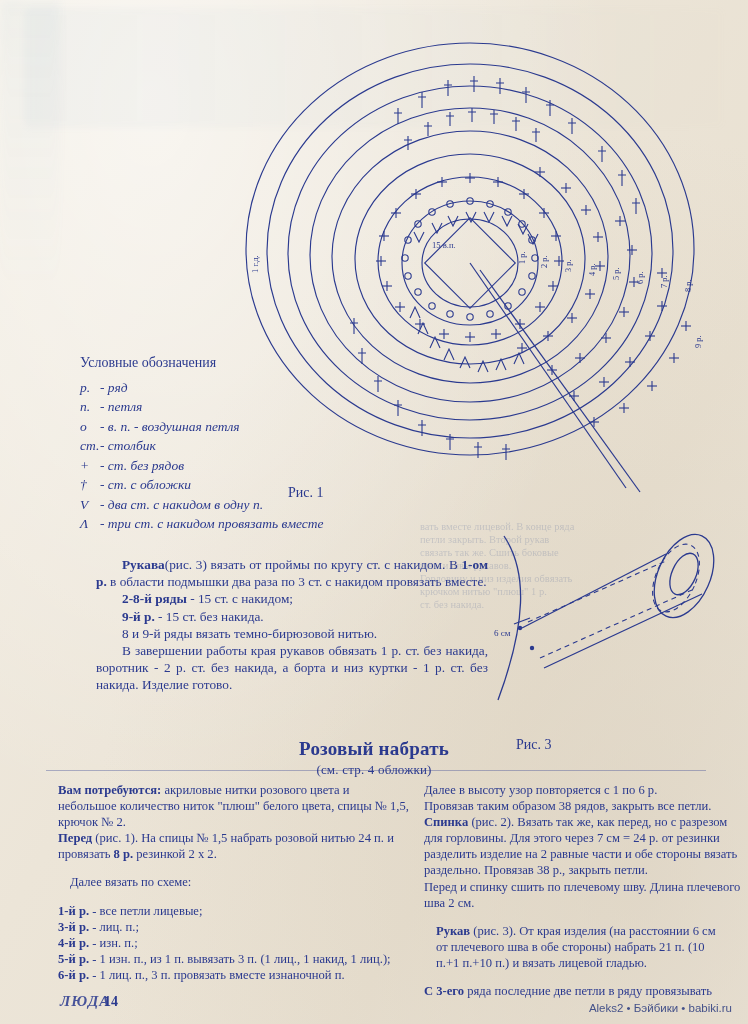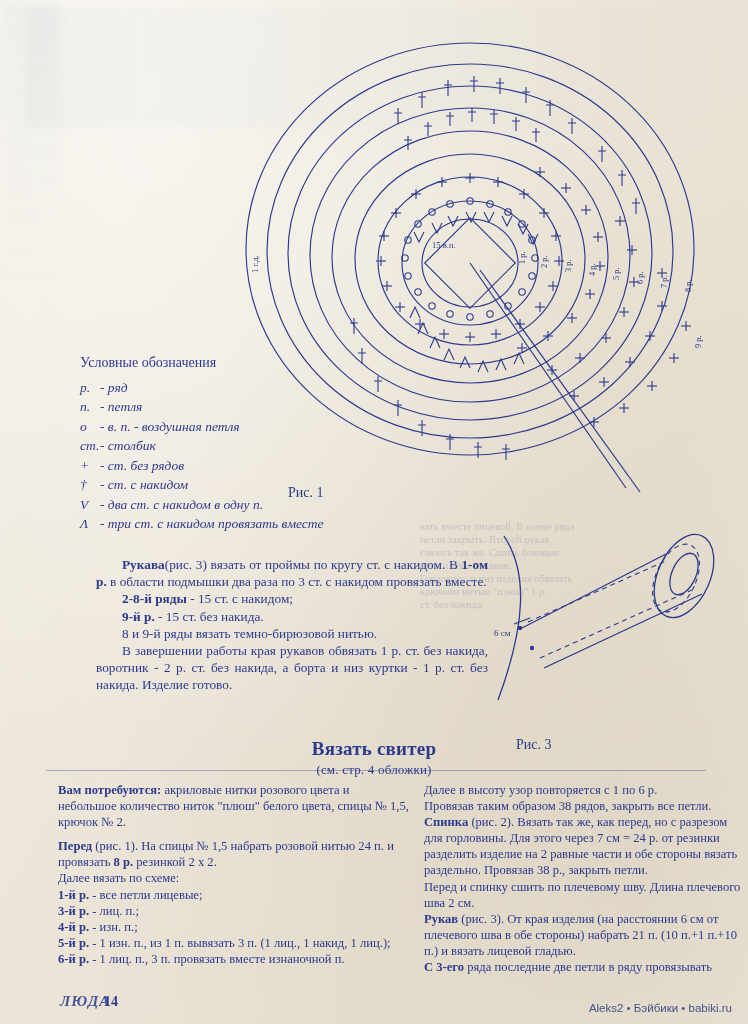--- a/index.html
+++ b/index.html
@@ -262,21 +262,21 @@
 
   <div class="figcap" id="cap1">Рис. 1</div>
 
   <div class="legend">
     <div class="ltitle">Условные обозначения</div>
     <div class="row"><span class="sym">р.</span><span>- ряд</span></div>
     <div class="row"><span class="sym">п.</span><span>- петля</span></div>
     <div class="row"><span class="sym">o</span><span>- в. п. - воздушная петля</span></div>
     <div class="row"><span class="sym">ст.</span><span>- столбик</span></div>
     <div class="row"><span class="sym">+</span><span>- ст. без рядов</span></div>
-    <div class="row"><span class="sym">†</span><span>- ст. с накидом</span></div>
+    <div class="row"><span class="sym">†</span><span>- ст. с обложки</span></div>
     <div class="row"><span class="sym">V</span><span>- два ст. с накидом в одну п.</span></div>
     <div class="row"><span class="sym">Λ</span><span>- три ст. с накидом провязать вместе</span></div>
   </div>
 
   <div class="para" id="sleeves">
     <span class="ind">
       <span class="b">Рукава</span><span>(рис. 3) вязать от проймы по кругу ст. с накидом. В </span><span class="b">1-ом р.</span><span> в области подмышки два раза по 3 ст. с накидом провязать вместе.</span>
     </span>
     <span class="ind">
       <span class="b">2-8-й ряды</span><span> - 15 ст. с накидом;</span>
@@ -320,44 +320,44 @@
     вать вместе лицевой.&nbsp;В&nbsp;конце ряда<br>
     петли закрыть.&nbsp;Второй рукав<br>
     связать&nbsp;так&nbsp;же.&nbsp;Сшить боковые<br>
     швы и швы рукавов.<br>
     Горловину и низ изделия обвязать<br>
     крючком&nbsp;нитью&nbsp;"плюш"&nbsp;1&nbsp;р.<br>
     ст.&nbsp;без&nbsp;накида.
   </div>
 
   <div class="rule"></div>
-  <div class="title" id="sw-title">Вязать свитер</div>
+  <div class="title" id="sw-title">Розовый набрать</div>
   <div class="title" id="sw-sub">(см. стр. 4 обложки)</div>
 
   <div class="col" id="colL">
-    <p style="margin:0 0 8px 0;">
+    <p style="margin:0 0 0 0;">
       <span class="b">Вам потребуются:</span><span> акриловые нитки розового цвета и небольшое количество ниток "плюш" белого цвета, спицы № 1,5, крючок № 2.</span>
     </p>
     <p style="margin:0;">
       <span class="b">Перед</span><span> (рис. 1). На спицы № 1,5 набрать розовой нитью 24 п. и провязать </span><span class="b">8 р.</span><span> резинкой 2 х 2.</span>
     </p>
-    <p style="margin:0;">Далее вязать по схеме:</p>
+    <p style="margin:12px;">Далее вязать по схеме:</p>
     <p style="margin:0;"><span class="b">1-й р.</span><span> - все петли лицевые;</span></p>
     <p style="margin:0;"><span class="b">3-й р.</span><span> - лиц. п.;</span></p>
     <p style="margin:0;"><span class="b">4-й р.</span><span> - изн. п.;</span></p>
     <p style="margin:0;"><span class="b">5-й р.</span><span> - 1 изн. п., из 1 п. вывязать 3 п. (1 лиц., 1 накид, 1 лиц.);</span></p>
     <p style="margin:0;"><span class="b">6-й р.</span><span> - 1 лиц. п., 3 п. провязать вместе изнаночной п.</span></p>
   </div>
 
   <div class="col" id="colR">
     <p style="margin:0;">Далее в высоту узор повторяется с 1 по 6 р.</p>
     <p style="margin:0;">Провязав таким образом 38 рядов, закрыть все петли.</p>
     <p style="margin:0;"><span class="b">Спинка</span><span> (рис. 2). Вязать так же, как перед, но с разрезом для горловины. Для этого через 7 см = 24 р. от резинки разделить изделие на 2 равные части и обе стороны вязать раздельно. Провязав 38 р., закрыть петли.</span></p>
     <p style="margin:0;">Перед и спинку сшить по плечевому шву. Длина плечевого шва 2 см.</p>
-    <p style="margin:0;"><span class="b">Рукав</span><span> (рис. 3). От края изделия (на расстоянии 6 см от плечевого шва в обе стороны) набрать 21 п. (10 п.+1 п.+10 п.) и вязать лицевой гладью.</span></p>
+    <p style="margin:12px;"><span class="b">Рукав</span><span> (рис. 3). От края изделия (на расстоянии 6 см от плечевого шва в обе стороны) набрать 21 п. (10 п.+1 п.+10 п.) и вязать лицевой гладью.</span></p>
     <p style="margin:0;"><span class="b">С 3-его</span><span> ряда последние две петли в ряду провязывать</span></p>
   </div>
 
   <div class="footer-logo">ЛЮДА</div>
   <div class="pageno">14</div>
   <div class="credit">Aleks2 • Бэйбики • babiki.ru</div>
 
 </div>
 
 </body></html>

